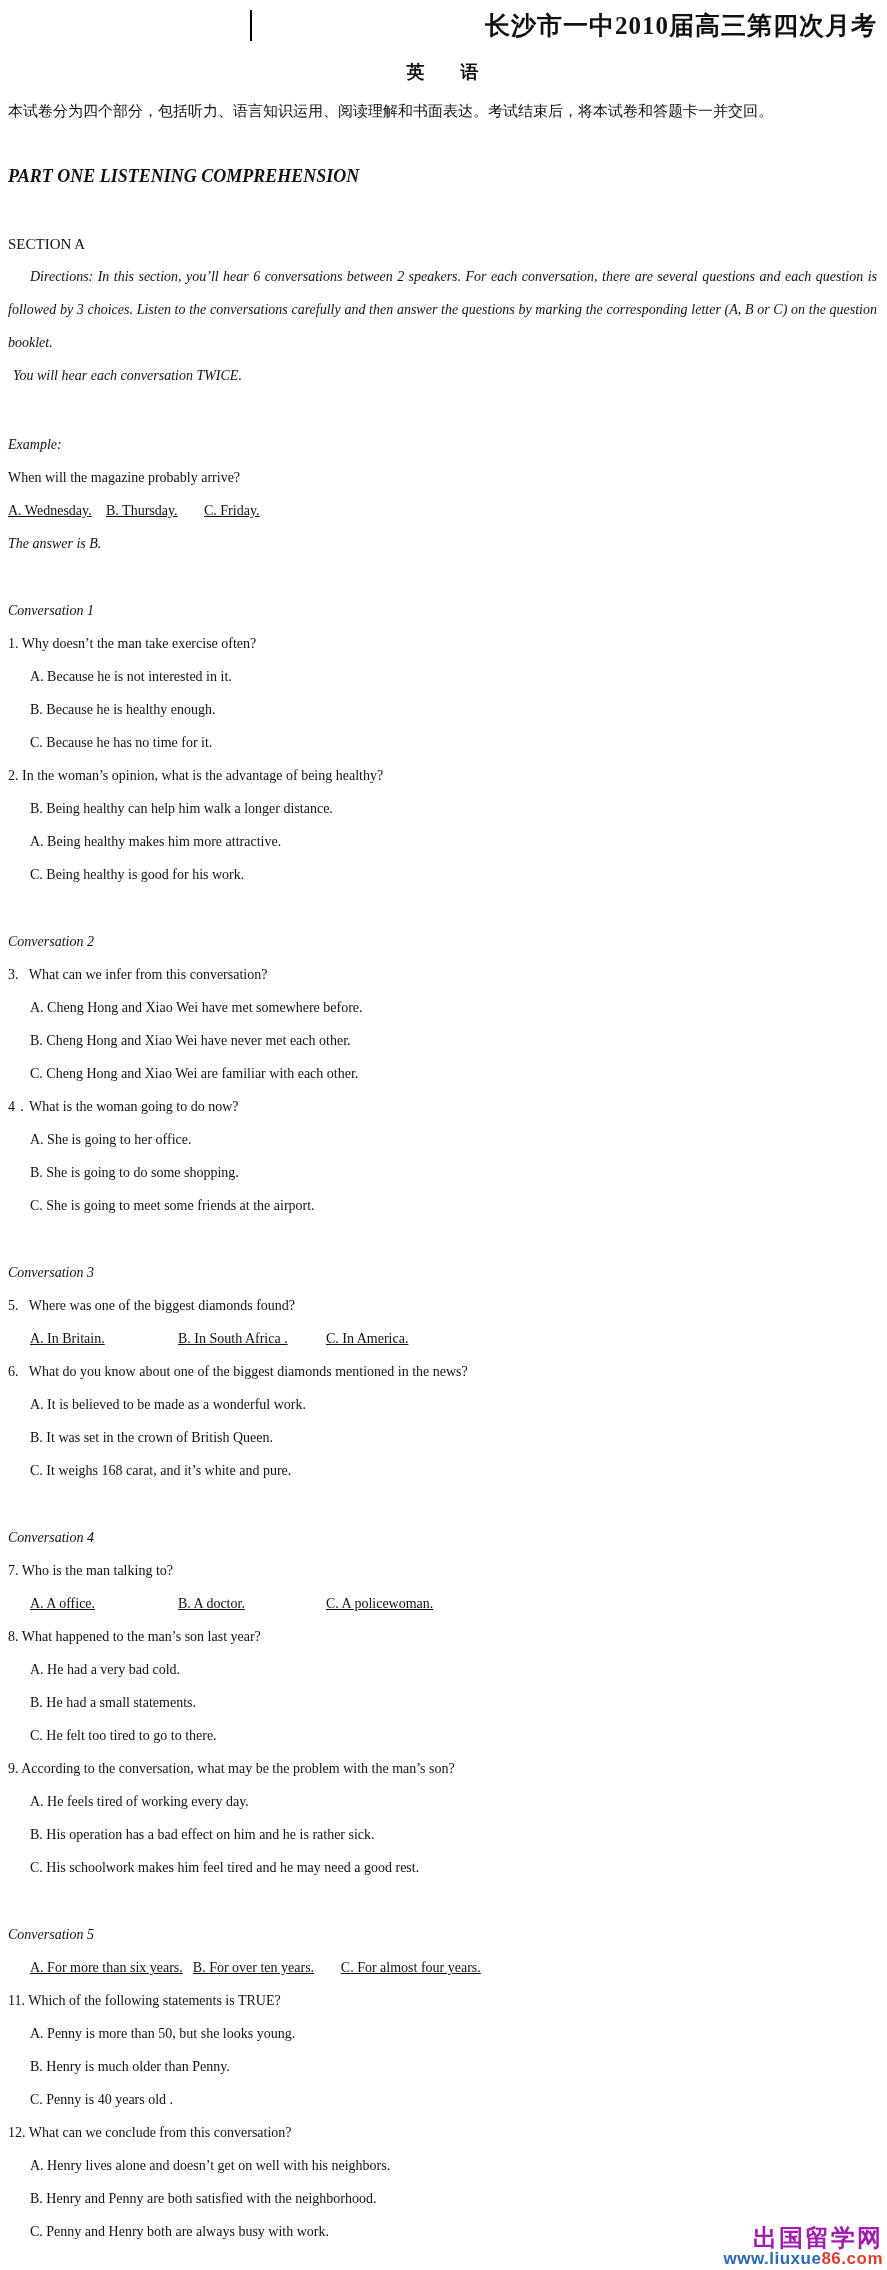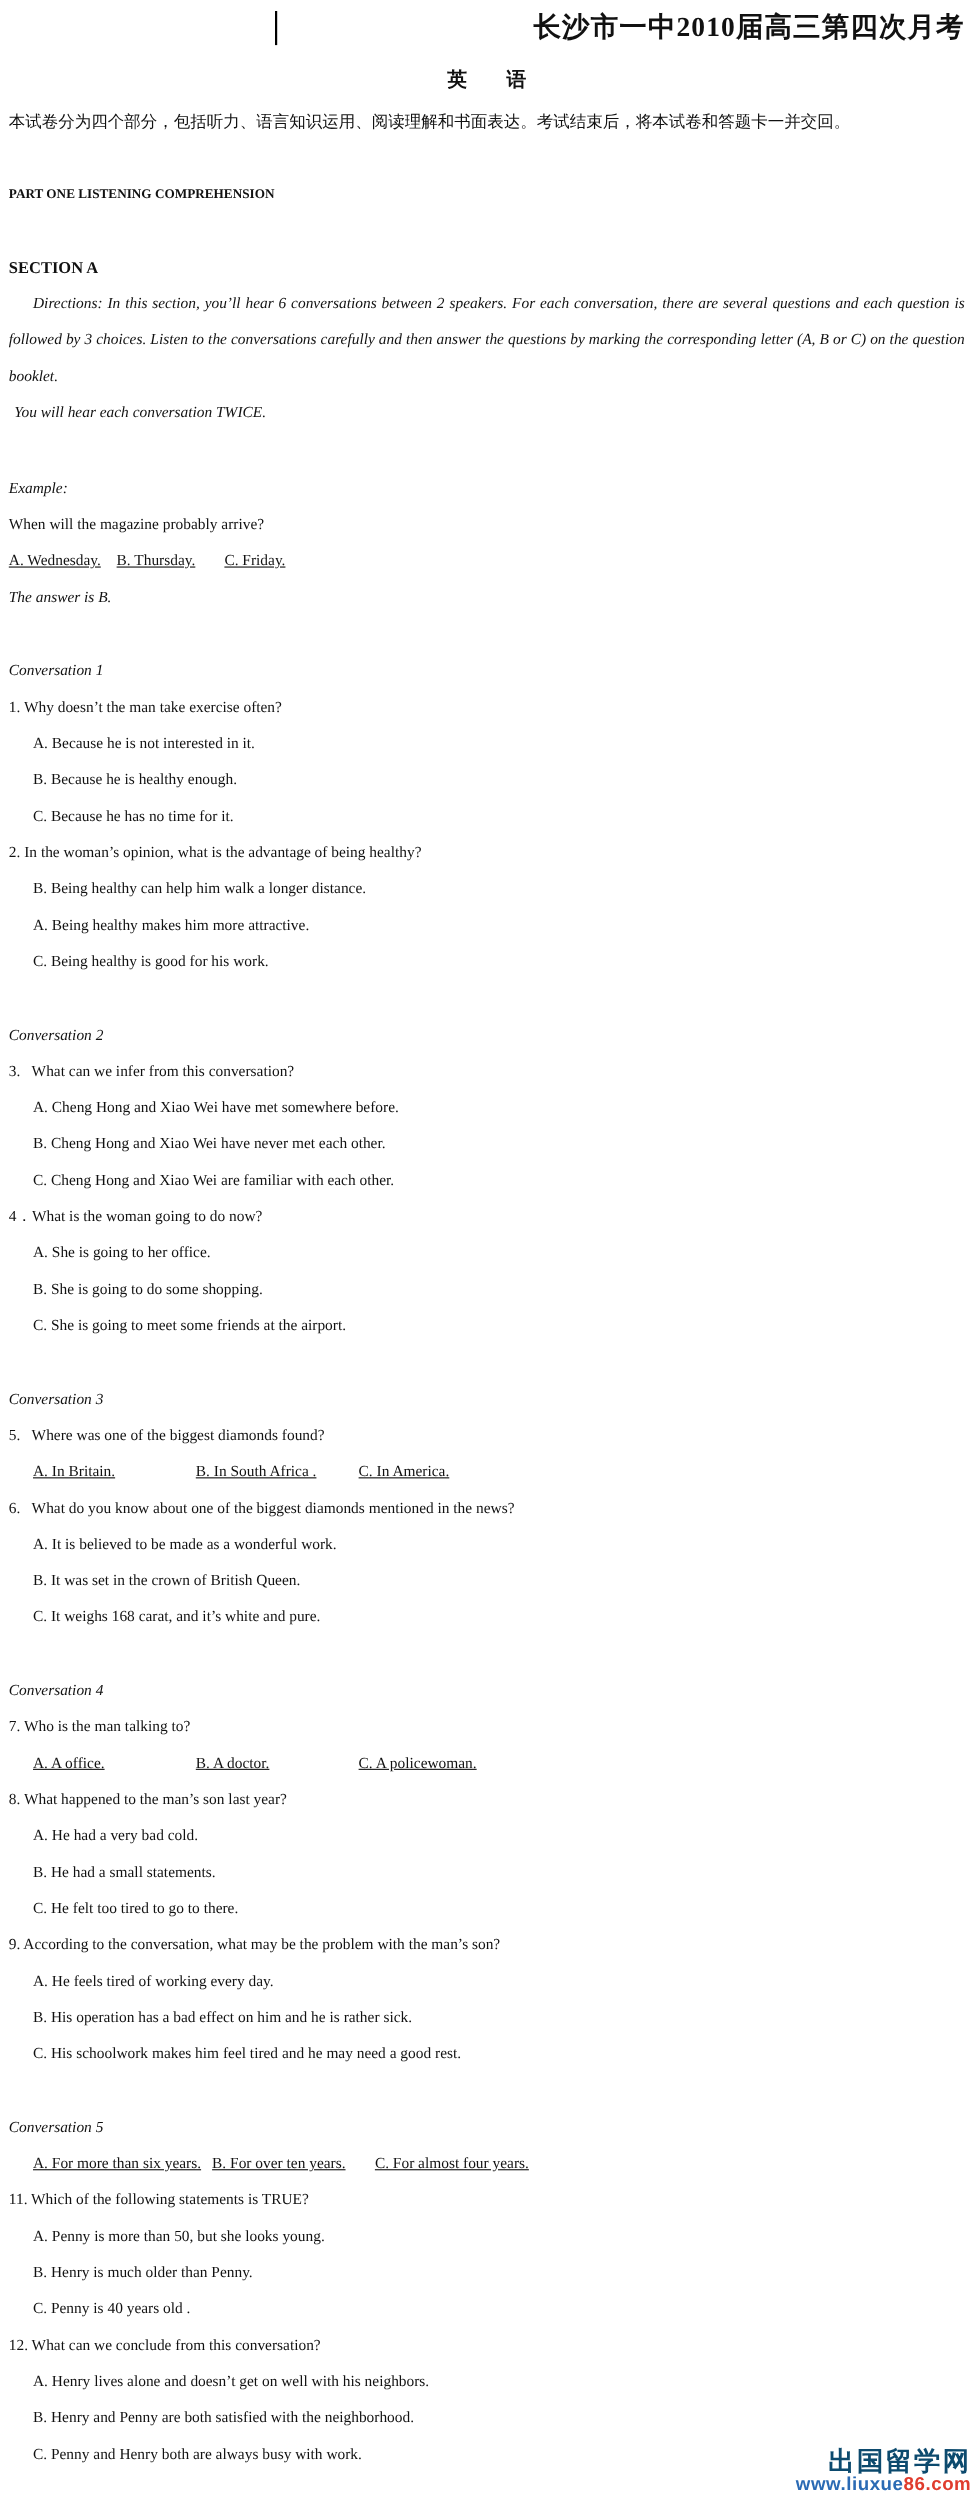--- a/index.html
+++ b/index.html
@@ -41,28 +41,29 @@
     line-height: 30px;
     white-space: pre;
   }
   .intro {
     margin-top: 11px;
     font-size: 15px;
     line-height: 26px;
   }
   .part-heading {
     margin: 42px 0 0 0;
-    font-size: 12px;
+    font-size: 18px;
     font-weight: bold;
     line-height: 20px;
+    font-style: italic;
   }
   .section-heading {
     margin: 48px 0 0 0;
     font-size: 15px;
-    font-weight: bold;
+    font-weight: normal;
     line-height: 20px;
   }
   .directions {
     margin-top: 6px;
     font-style: italic;
     text-align: justify;
     text-indent: 22px;
   }
   .italic { font-style: italic; }
   .twice { font-style: italic; padding-left: 5px; }
@@ -181,17 +182,17 @@
         <p class="option">B. Henry is much older than Penny.</p>
         <p class="option">C. Penny is 40 years old .</p>
         <p class="question">12. What can we conclude from this conversation?</p>
         <p class="option">A. Henry lives alone and doesn’t get on well with his neighbors.</p>
         <p class="option">B. Henry and Penny are both satisfied with the neighborhood.</p>
         <p class="option">C. Penny and Henry both are always busy with work.</p>
       </section>
     </div>
 
   <div class="watermark">
-    <div class="wm-name" style="color: #0c4a6e;">出国留学网</div>
+    <div class="wm-name" style="color: #a21caf;">出国留学网</div>
     <div class="wm-url"><span id="wm-blue" style="color: rgb(42, 106, 180);">www.liuxue</span><span id="wm-red" style="color: rgb(224, 60, 46);">86.com</span></div>
   </div>
 
 </div>
 
 </body></html>

